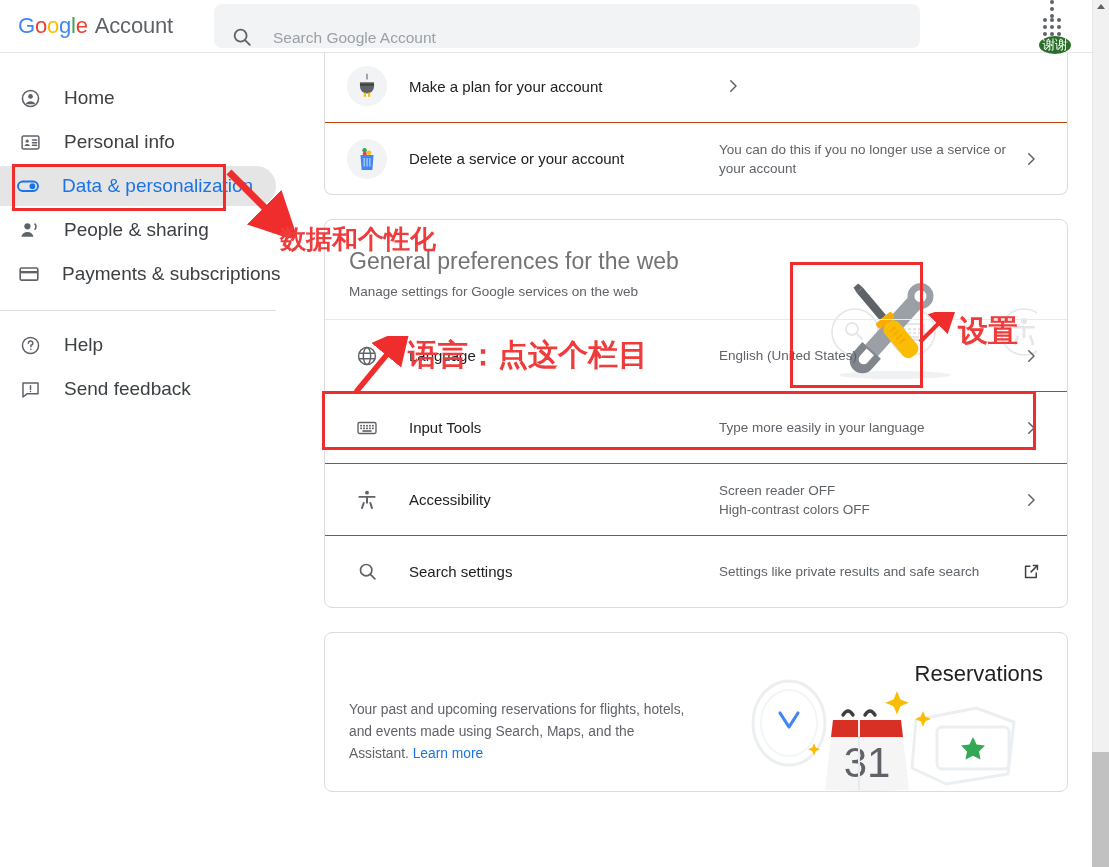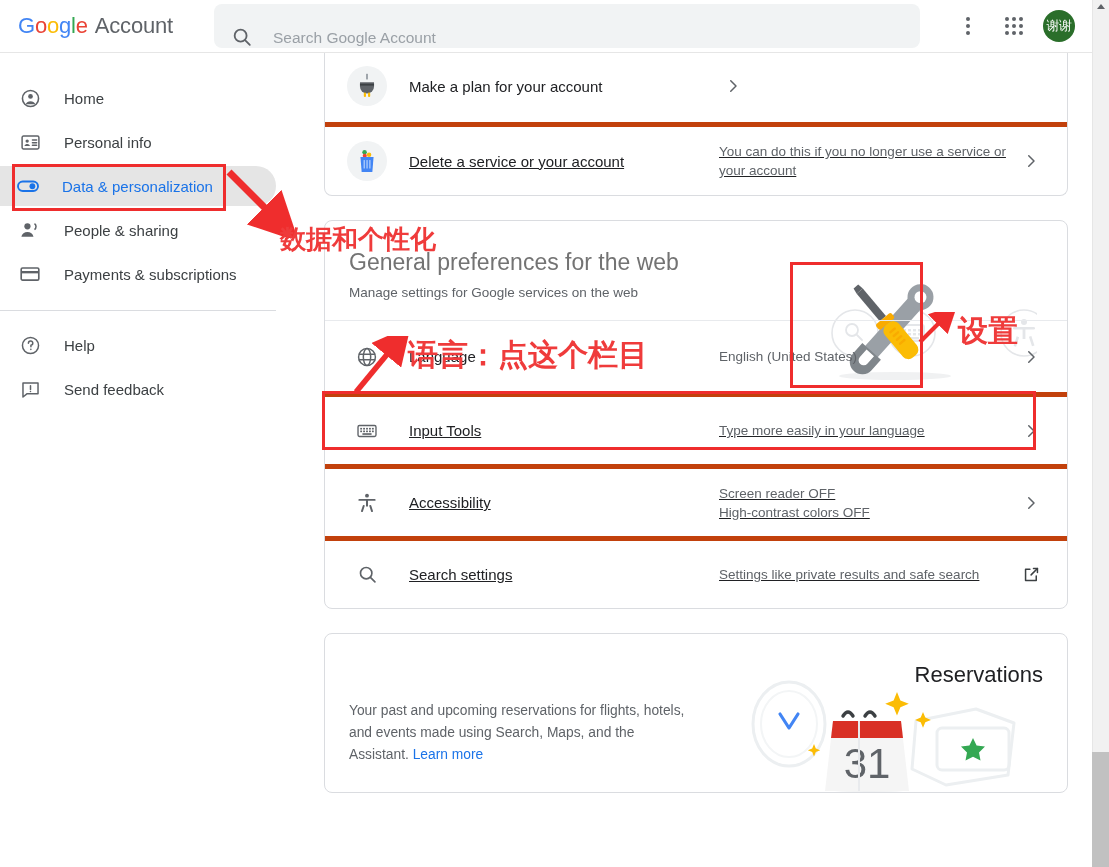--- a/index.html
+++ b/index.html
@@ -33,21 +33,21 @@
     background: #f1f3f4; display: flex; align-items: flex-end;
   }
   .searchbar .sicon { margin-left: 17px; margin-right: 18px; display:flex; }
   .search-input {
     border: none; outline: none; background: transparent;
     font-family: "Liberation Sans", sans-serif;
     font-size: 15.5px; color: #202124; width: 620px;
   }
   .search-input::placeholder { color: #9aa0a6; }
 
-  .hdr-right { position: absolute; right: 17px; top: 0; height: 52px; display: flex; align-items: center; gap: 0; }
+  .hdr-right { position: absolute; right: 17px; top: 0; height: 52px; display: flex; align-items: center; gap: 0; flex-direction: column; }
   .icon-btn { width: 46px; height: 46px; border-radius: 50%; display: flex; align-items: center; justify-content: center; cursor: pointer; }
   .dots-v { display: grid; grid-template-rows: repeat(3, 4px); gap: 3px; }
   .dots-v i { width: 4px; height: 4px; border-radius: 50%; background: #5f6368; display: block; }
   .dots-g { display: grid; grid-template-columns: repeat(3, 4px); grid-template-rows: repeat(3, 4px); gap: 3px; }
   .dots-g i { width: 4px; height: 4px; border-radius: 50%; background: #5f6368; display: block; }
   .avatar {
     width: 32px; height: 32px; border-radius: 50%; background: #2a6e2a;
     color: #fff; font-size: 13px; display: flex; align-items: center; justify-content: center;
     margin-left: 6px; cursor: pointer; letter-spacing: -0.5px;
   }
@@ -56,42 +56,42 @@
   .sidebar {
     position: absolute; left: 0; top: 52px; width: 300px; height: 815px;
     background: #fff; padding-top: 26px;
   }
   .nav-item {
     position: relative; height: 40px; display: flex; align-items: center;
     border-radius: 0 20px 20px 0; padding-left: 18px; margin-right: 24px;
     cursor: pointer; margin-bottom: 4px;
   }
   .nav-item .nicon { width: 24px; height: 24px; display: flex; align-items: center; justify-content: center; margin-right: 22px; color: #5f6368; }
-  .nav-item .nlabel { font-size: 15px; color: #3c4043; white-space: nowrap; }
+  .nav-item .nlabel { font-size: 19px; color: #3c4043; white-space: nowrap; }
   .nav-item.active { background: #e5e5e5; padding-left: 16px; }
   .nav-item.active .nlabel { color: #1a73e8; font-weight: 500; }
   .nav-item.active .nicon { color: #1a73e8; }
   .nav-divider { height: 1px; background: #dadce0; margin: 16px 24px 14px 0; }
 
   
   .main {
     position: absolute; left: 300px; top: 52px; width: 792px; height: 815px;
     overflow: hidden; background: #fff;
   }
   .card {
     margin: 0 24px 24px 24px; border: 1px solid #dadce0; border-radius: 8px;
     background: #fff; overflow: hidden;
   }
   .card.topcut { margin-top: -2px; border-top: none; border-radius: 0 0 8px 8px; }
 
   .row {
     display: flex; align-items: center; min-height: 72px;
     padding: 14px 22px 14px 22px; cursor: pointer; position: relative;
   }
-  .row + .row { border-top: 5px solid #c2410c; text-decoration: underline; }
+  .row + .row { border-top: 1px solid #c2410c; }
   .row .rowicon { width: 40px; min-width: 40px; display:flex; align-items:center; justify-content:center; margin-right: 22px; }
   .row .rowtitle { font-size: 15px; color: #202124; flex: 0 0 310px; }
   .row .rowdesc { font-size: 13.5px; color: #5f6368; flex: 1; line-height: 19px; }
   .row .rowchev { width: 28px; display: flex; align-items: center; justify-content: center; color: #5f6368; }
 
   .circ-ill { width: 40px; height: 40px; border-radius: 50%; background: #f1f3f4; display:flex; align-items:center; justify-content:center; }
 
   
   .hero { position: relative; padding: 28px 24px 20px 24px; }
   .hero h2 { margin: 0; font-size: 23px; font-weight: 400; color: #737373; letter-spacing: 0; }

